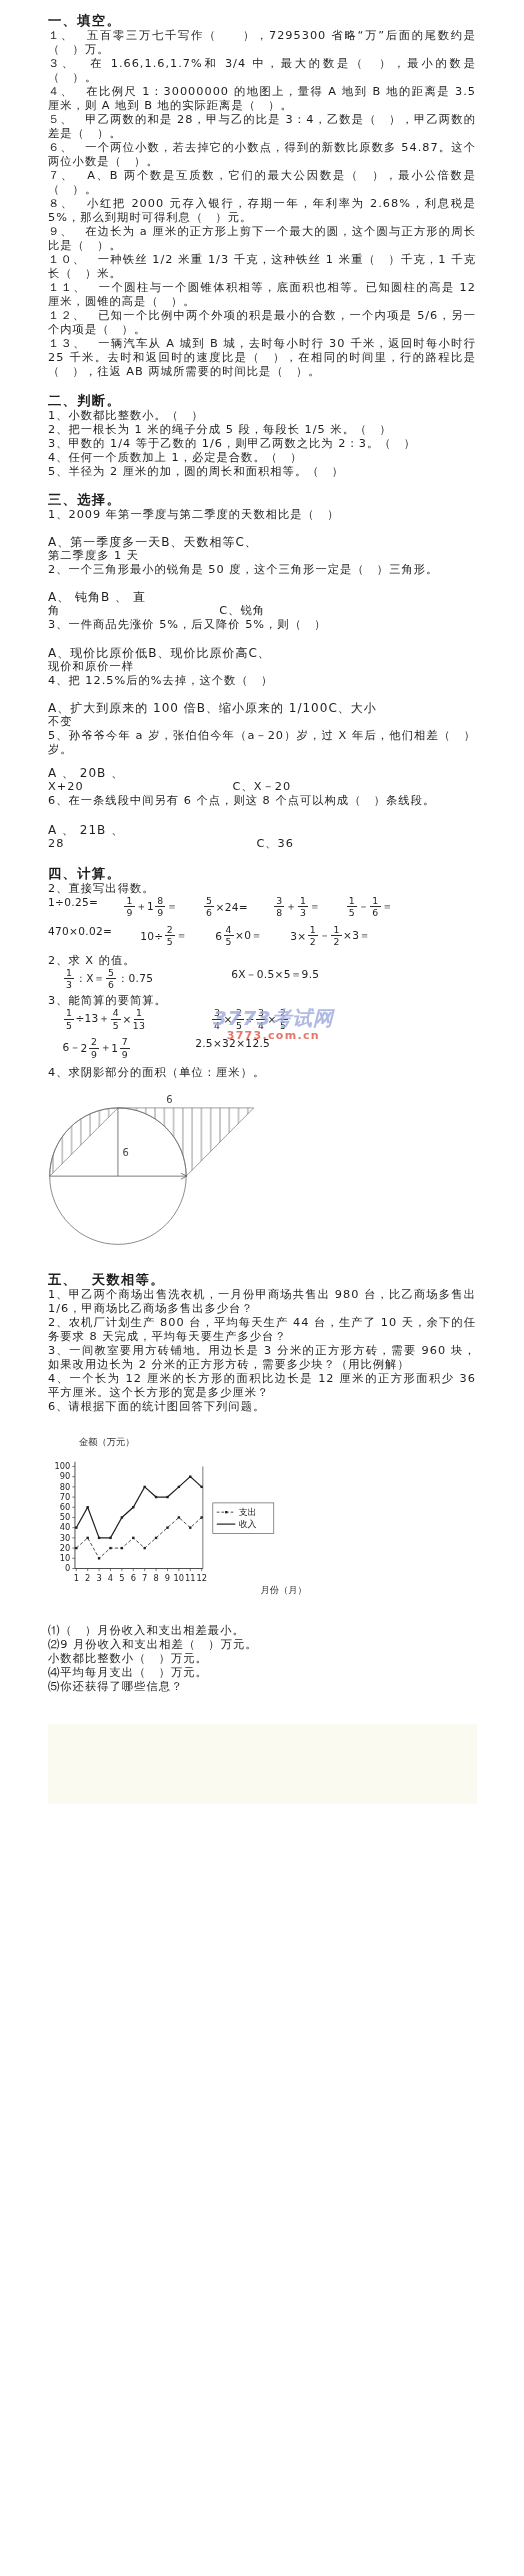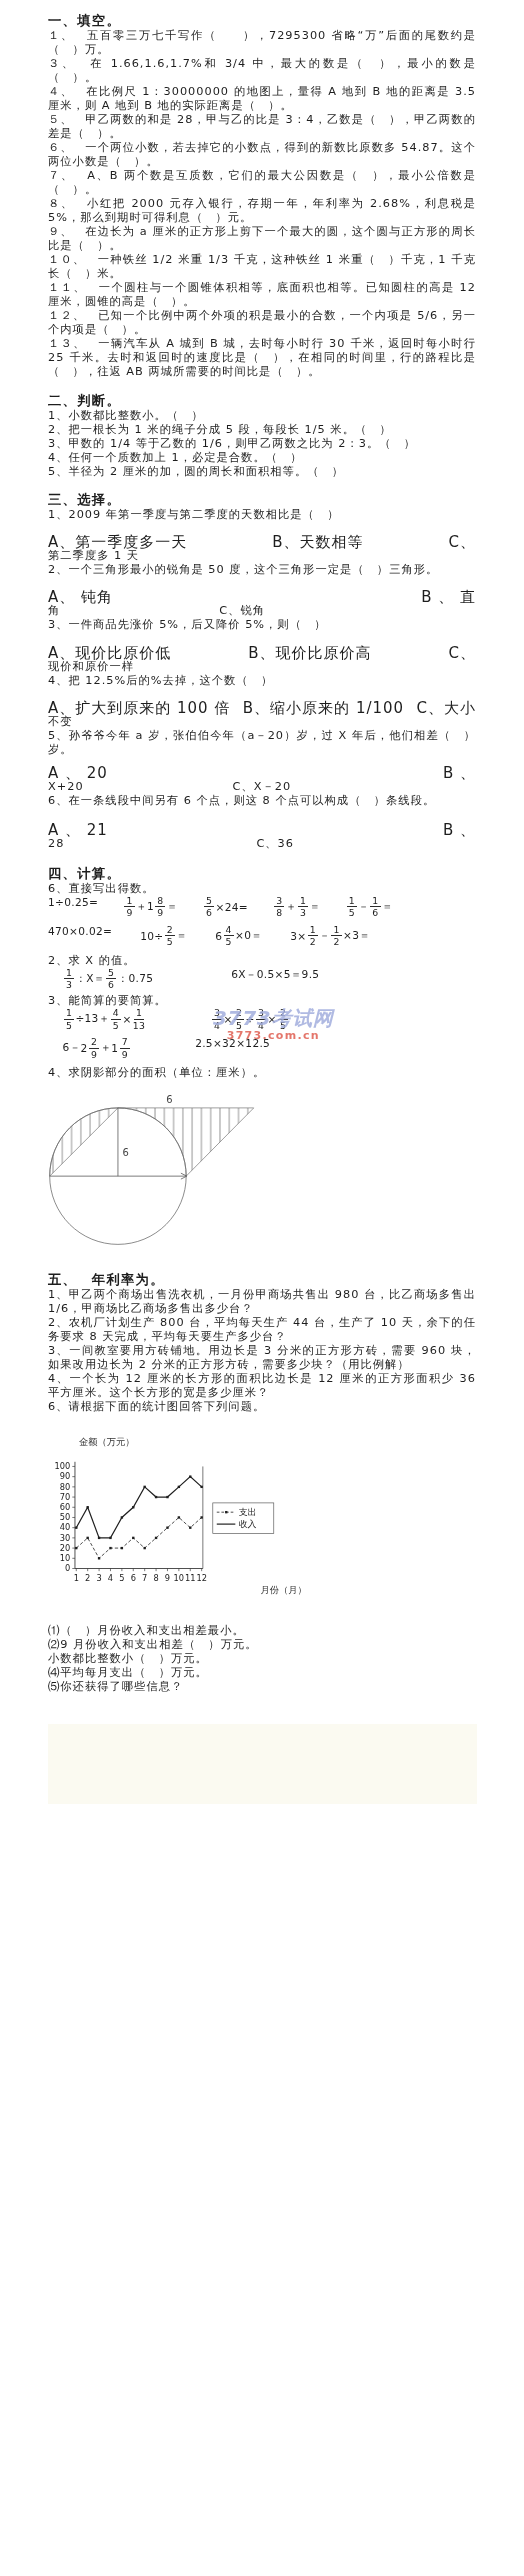--- a/index.html
+++ b/index.html
@@ -5,21 +5,21 @@
   html,body{margin:0;padding:0;background:#fff;}
   body{width:524px;font-family:"DejaVu Sans",sans-serif;color:#1e1e1e;}
   .page{position:relative;width:524px;height:1804px;box-sizing:border-box;
         padding:13.3px 48px 0 48px;overflow:hidden;background:#fff;}
   .sec-title{font-size:13.3px;font-weight:bold;line-height:16px;letter-spacing:1.3px;margin:0;}
   p.q{font-size:11.3px;line-height:14px;letter-spacing:1px;margin:0;text-align:justify;}
   .mt14{margin-top:9.3px}.mt16{margin-top:10.6px}.mt18{margin-top:12px}.mt20{margin-top:13.3px}
   .mt22{margin-top:14.6px}.mt24{margin-top:16px}.mt28{margin-top:18.6px}.mt38{margin-top:25px}
   .mt45{margin-top:30px}.mt100{margin-top:66px}.mt104{margin-top:69px}
   .mt122{margin-top:81px}.mt146{margin-top:97px}
-  .opts{display:flex;justify-content:space-between;font-size:15px;line-height:14px;letter-spacing:1px;}
+  .opts{display:flex;font-size:12px;line-height:14px;letter-spacing:1px;}
   .opts2{display:flex;font-size:11.3px;line-height:14px;letter-spacing:1px;}
   .opts2 .c-off240{margin-left:159px}.opts2 .c-off225{margin-left:149px}.opts2 .c-off290{margin-left:192px}
   
   .calc-row{display:flex;align-items:flex-start;min-height:29px;}
   .expr{display:inline-flex;align-items:center;font-size:10.6px;letter-spacing:0.3px;white-space:nowrap;}
   .calc-row.direct1 .expr{margin-right:25px}
   .calc-row.direct2 .expr{margin-right:28px}
   .calc-row.xrow{min-height:26.5px}
   .calc-row.xrow .expr:first-child{margin-left:14.6px;margin-right:78px}
   .calc-row.simp .expr:first-child{margin-left:14.6px;margin-right:64px}
@@ -123,21 +123,21 @@
     <span>A 、 21</span>
     <span>B 、</span>
   </div>
   <div class="opts2">
     <span>28</span>
     <span class="c-off290">C、36</span>
   </div>
 
   
   <p class="sec-title mt22">四、计算。</p>
-  <p class="q mt16">6、直接写出得数。</p>
+  <p class="q mt16">2、直接写出得数。</p>
   <div class="calc-row direct1">
       <span class="expr">
         <span>1÷0.25=</span>
       </span>
       <span class="expr">
         <span class="frac">
           <span class="fn">1</span>
           <span class="fd">9</span>
         </span>
         <span>＋1</span>
@@ -318,21 +318,21 @@
     <path d="M 105 24 L 310 24 L 208 127 A 103 103 0 0 0 105 24 Z" fill="url(#hatch)" stroke="#6e6e6e" stroke-width="1"></path>
     <circle cx="105" cy="127" r="103" fill="none" stroke="#6e6e6e" stroke-width="1.2"></circle>
     <line x1="2" y1="127" x2="208" y2="127" stroke="#5a5a5a" stroke-width="1.2"></line>
     <path d="M 200 122.5 L 209 127 L 200 131.5" fill="none" stroke="#5a5a5a" stroke-width="1.2"></path>
     <line x1="105" y1="24" x2="105" y2="127" stroke="#5a5a5a" stroke-width="1.2"></line>
     <text x="178" y="16" font-size="15" fill="#444">6</text>
     <text x="112" y="96" font-size="15" fill="#444">6</text>
   </svg>
 
   
-  <p class="sec-title mt28">五、　年利率为。</p>
+  <p class="sec-title mt28">五、　天数相等。</p>
   <p class="q mt18">1、甲乙两个商场出售洗衣机，一月份甲商场共售出 980 台，比乙商场多售出 1/6，甲商场比乙商场多售出多少台？</p>
   <p class="q mt146">2、农机厂计划生产 800 台，平均每天生产 44 台，生产了 10 天，余下的任务要求 8 天完成，平均每天要生产多少台？</p>
   <p class="q">3、一间教室要用方砖铺地。用边长是 3 分米的正方形方砖，需要 960 块，如果改用边长为 2 分米的正方形方砖，需要多少块？（用比例解）</p>
   <p class="q mt100">4、一个长为 12 厘米的长方形的面积比边长是 12 厘米的正方形面积少 36 平方厘米。这个长方形的宽是多少厘米？</p>
   <p class="q mt122">6、请根据下面的统计图回答下列问题。</p>
 
   
   <svg class="mt24" id="stat-chart" width="429" height="167" viewBox="0 0 646 252">
       <text x="46" y="22" font-size="14" fill="#333">金额（万元）</text>
       <text x="320" y="246" font-size="14" fill="#333">月份（月）</text>

